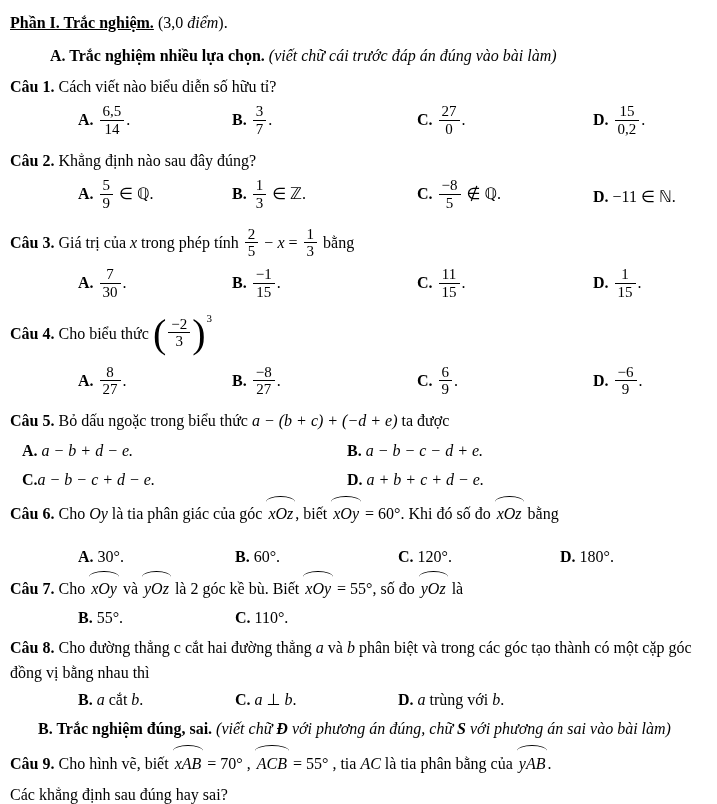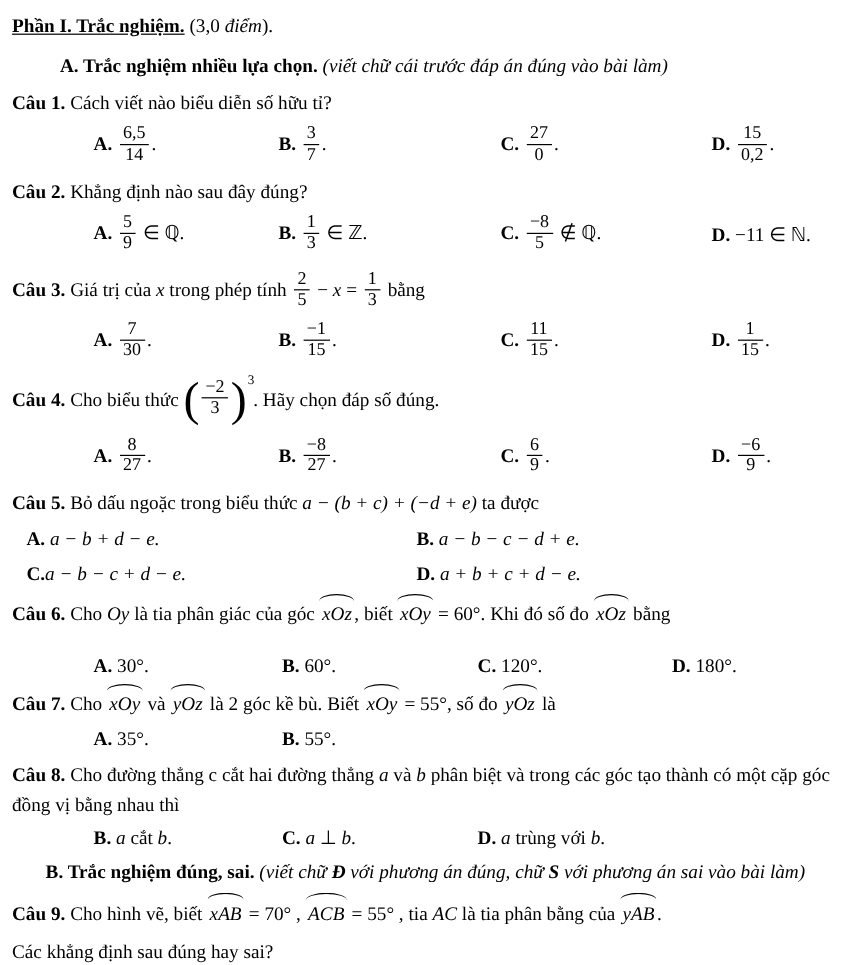--- a/index.html
+++ b/index.html
@@ -90,21 +90,21 @@
   <b class="ql">Câu 4.</b>
   <span>Cho biểu thức</span>
   <span class="bexpr">
       <span class="bparen">(</span>
       <span class="frac">
         <span class="fn">−2</span>
         <span class="fd">3</span>
       </span>
       <span class="bparen">)</span>
       <span class="bexp">3</span>
-    </span><span>. Hãy chọn đáp số đúng.</span>
+    </span>
 </p>
 <div class="o4f" style="margin-top:2px;">
   <span class="opt"><b class="ol">A.</b> <span class="frac"><span class="fn">8</span><span class="fd">27</span></span><span>.</span></span>
   <span class="opt"><b class="ol">B.</b> <span class="frac"><span class="fn">−8</span><span class="fd">27</span></span><span>.</span></span>
   <span class="opt"><b class="ol">C.</b> <span class="frac"><span class="fn">6</span><span class="fd">9</span></span><span>.</span></span>
   <span class="opt"><b class="ol">D.</b> <span class="frac"><span class="fn">−6</span><span class="fd">9</span></span><span>.</span></span>
 </div>
 
 <p class="q" style="margin-top:5px;">
   <b class="ql">Câu 5.</b>
@@ -143,22 +143,22 @@
   <span class="arc">xOy</span>
   <span>và</span>
   <span class="arc">yOz</span>
   <span>là 2 góc kề bù. Biết</span>
   <span class="arc">xOy</span>
   <span>= 55°, số đo</span>
   <span class="arc">yOz</span>
   <span>là</span>
 </p>
 <div class="o4t" style="margin-top:3px;">
-  <span class="opt"><b class="ol">A.</b> <span>35°.</span></span>
   <span class="opt"><b class="ol">B.</b> <span>55°.</span></span>
+  <span class="opt"><b class="ol">C.</b> <span>110°.</span></span>
 </div>
 
 <p class="q" style="margin-top:6px;">
   <b class="ql">Câu 8.</b>
   <span>Cho đường thẳng c cắt hai đường thẳng</span>
   <i>a</i>
   <span>và</span>
   <i>b</i>
   <span>phân biệt và trong các góc tạo thành có một cặp góc đồng vị bằng nhau thì</span>
 </p>

